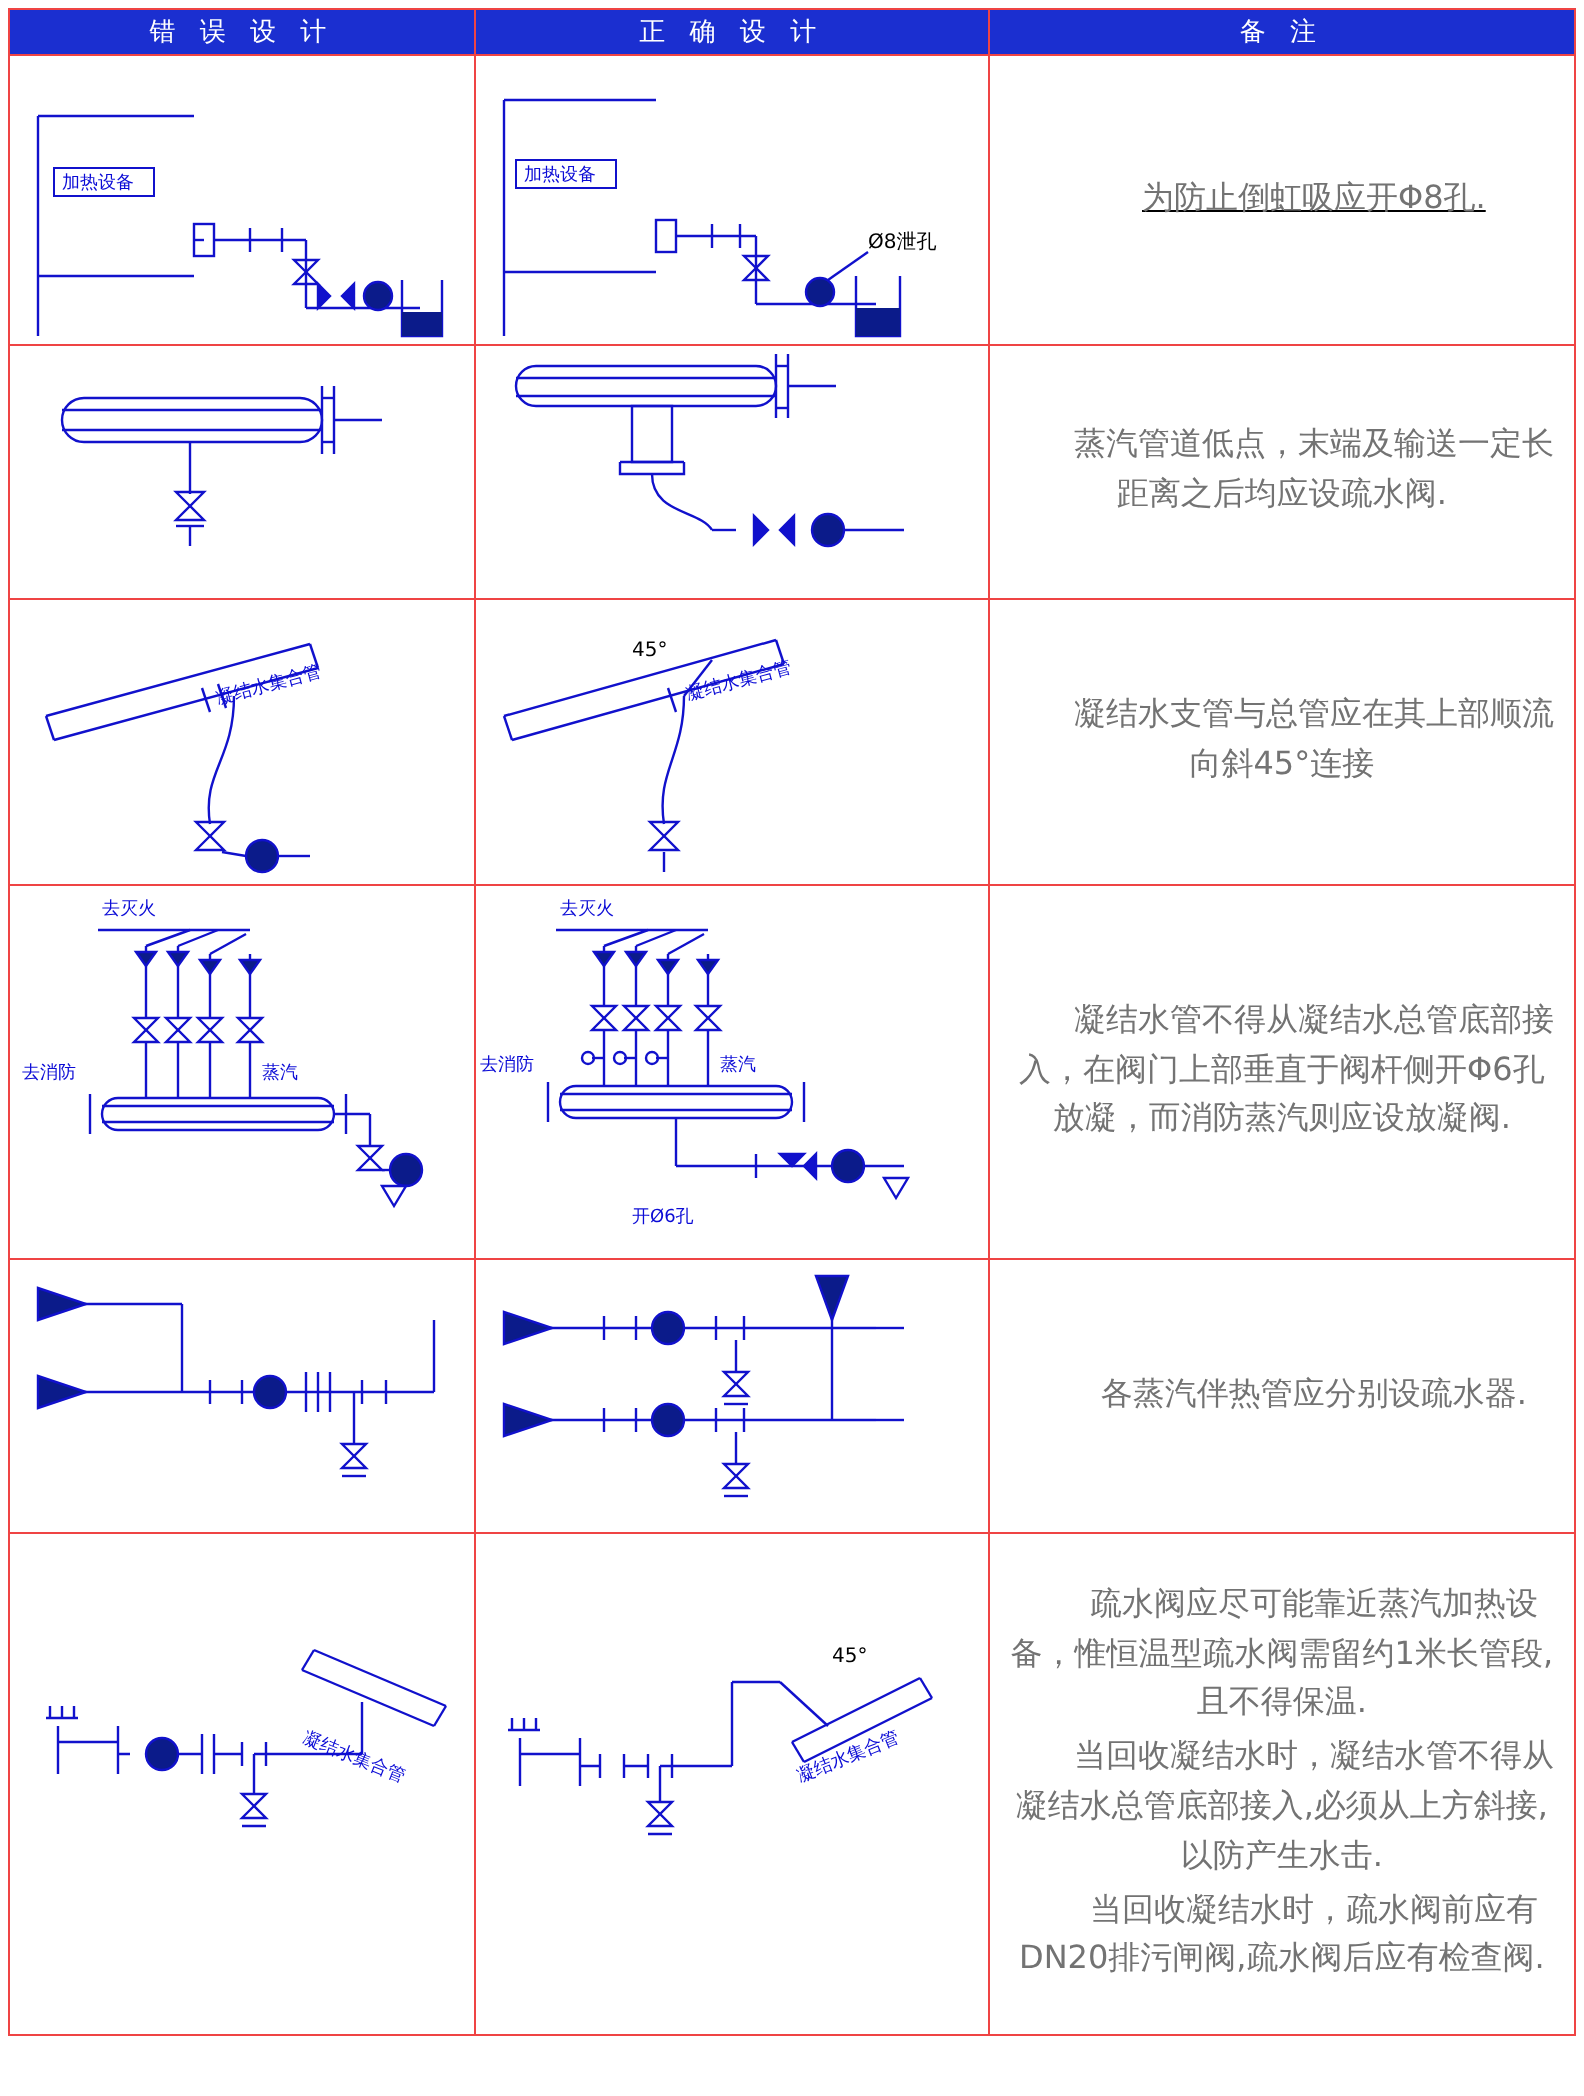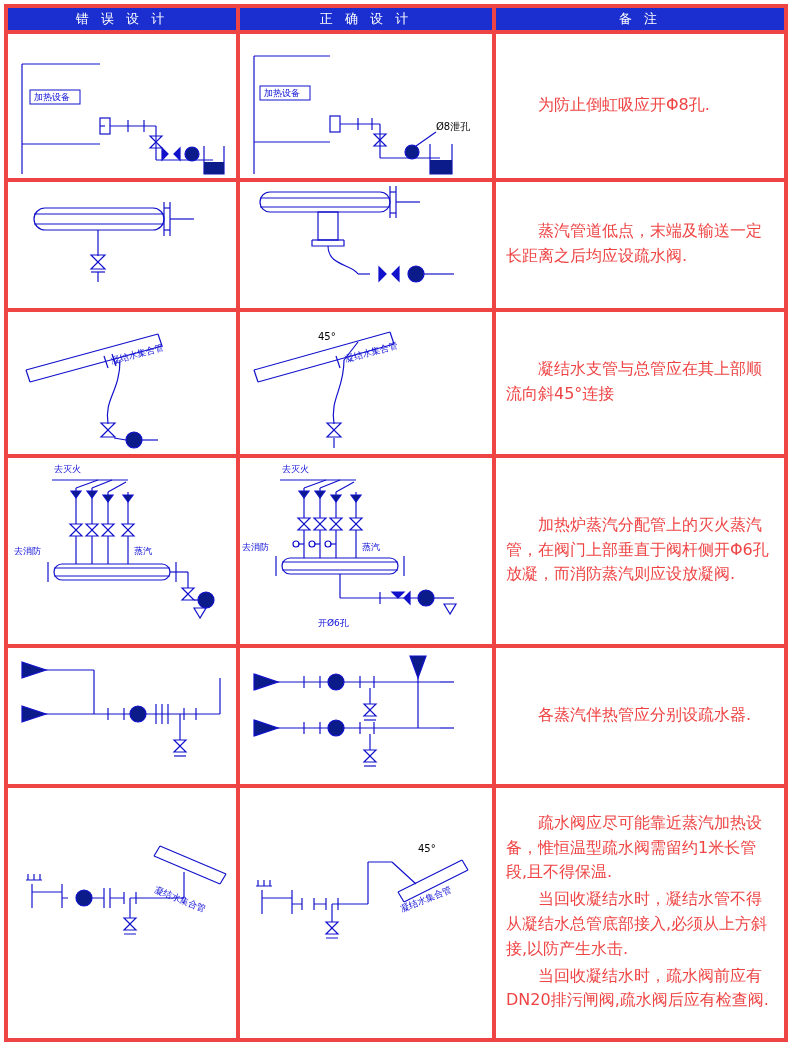--- a/index.html
+++ b/index.html
@@ -1,30 +1,30 @@
 <!DOCTYPE html>
 <html><head>
 <meta charset="utf-8">
 <style>
   html,body{margin:0;padding:0;background:#ffffff;}
   body{width:792px;height:1048px;font-family:"DejaVu Sans","Liberation Sans",sans-serif;color:#000;}
   .sheet{width:792px;height:1048px;position:relative;box-sizing:border-box;padding:4px;}
   table.grid{width:784px;border-collapse:collapse;table-layout:fixed;}
-  table.grid td,table.grid th{border:4px solid #ef4444;padding:0;vertical-align:middle;}
+  table.grid td,table.grid th{border:1px solid #ef4444;padding:0;vertical-align:middle;}
   col.c1{width:232px;}col.c2{width:256px;}col.c3{width:292px;}
   thead th{background:#1b2fd0;color:#ffffff;height:22px;font-size:13px;font-weight:normal;letter-spacing:4px;text-align:center;}
   .cell{position:relative;overflow:hidden;}
-  .note{font-size:16px;line-height:1.55;color:#ef4444;padding:6px 10px;text-align:left;font-family:"DejaVu Sans","Liberation Sans",sans-serif;}
+  .note{font-size:16px;line-height:1.55;color:#737373;padding:6px 10px;text-align:center;font-family:"DejaVu Sans","Liberation Sans",sans-serif;}
   .note p{margin:0 0 2px 0;text-indent:2em;}
   .draw{position:relative;width:100%;height:100%;}
   svg{display:block;}
   .lbl{font-size:9px;fill:#0b0bd6;}
   .lblk{font-size:9px;fill:#000;}
   
-  .r1 .cell{height:144px;}
+  .r1 .cell{height:144px;text-decoration:underline;}
   .r2 .cell{height:126px;}
   .r3 .cell{height:142px;}
   .r4 .cell{height:186px;margin-top:10px;}
   .r5 .cell{height:136px;margin-left:16px;}
   .r6 .cell{height:250px;border-radius:30px;}
 </style>
 </head>
 <body>
 
 <div class="sheet">
@@ -309,21 +309,21 @@
           </g>
           <text class="lbl" x="42" y="14">去灭火</text>
           <text class="lbl" x="2" y="92">去消防</text>
           <text class="lbl" x="122" y="92">蒸汽</text>
           <text class="lbl" x="78" y="168">开Ø6孔</text>
         </svg>
       </div>
     </td>
     <td class="cell">
       <div class="note">
-        <p>加热炉蒸汽分配管上的灭火蒸汽管，在阀门上部垂直于阀杆侧开Φ6孔放凝，而消防蒸汽则应设放凝阀.</p>
+        <p>凝结水管不得从凝结水总管底部接入，在阀门上部垂直于阀杆侧开Φ6孔放凝，而消防蒸汽则应设放凝阀.</p>
       </div>
     </td>
   </tr>
 
   <tr class="r5">
     <td class="cell">
       <div class="draw">
         <svg width="230" height="136" viewBox="0 0 230 136">
           <g stroke="#1111cc" fill="none" stroke-width="1.2">
             <path d="M14 22 L86 22"></path>

